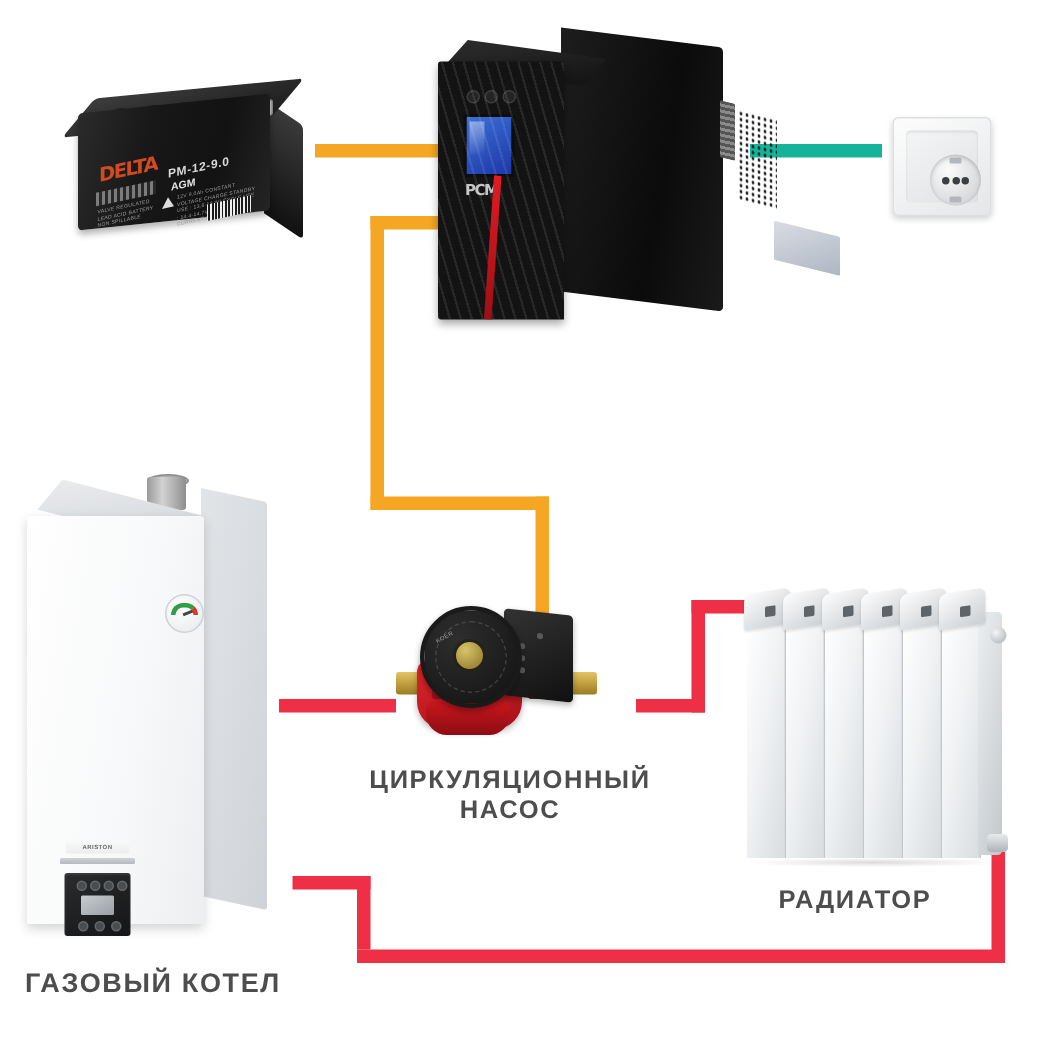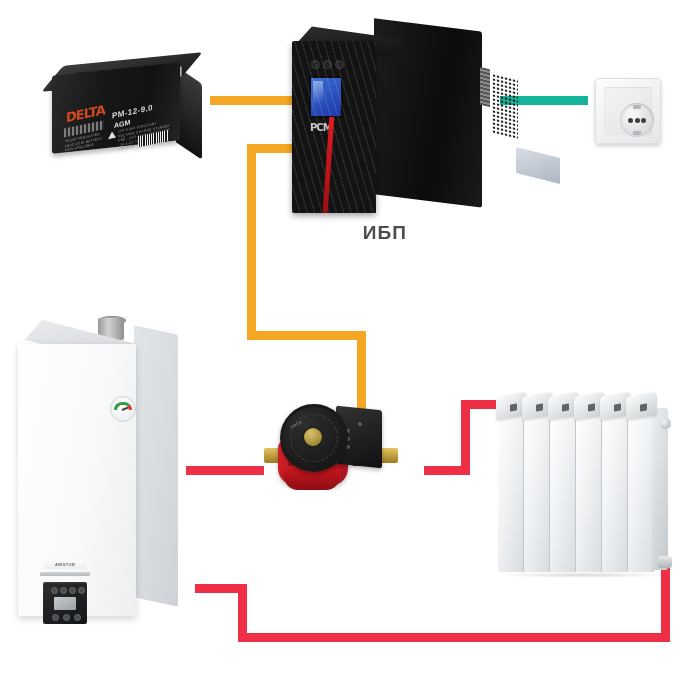--- a/index.html
+++ b/index.html
@@ -234,21 +234,20 @@
     <div class="ups-top"></div>
     <div class="ups-front">
       <div class="ups-btn" style="left:19px;top:19px;"></div>
       <div class="ups-btn" style="left:31px;top:19px;"></div>
       <div class="ups-btn" style="left:43px;top:19px;"></div>
       <div class="ups-lcd"></div>
       <div class="ups-logo">PCM</div>
     </div>
     <div class="ups-stripe"></div>
   </div>
-  <div class="lbl" style="left:310px;top:222px;width:150px;font-size:19px;">ИБП</div>
 
   <div id="socket">
     <div class="sock-plate"></div>
     <div class="sock-inner">
       <div class="sock-round">
         <div class="sock-hole" style="left:8px;"></div>
         <div class="sock-hole" style="left:21px;"></div>
         <div class="sock-hole" style="left:14.5px;"></div>
         <div class="sock-clip" style="top:2px;"></div>
         <div class="sock-clip" style="top:28px;"></div>
@@ -272,40 +271,43 @@
         <div class="bl-pbtn" style="left:17px;top:5px;"></div>
         <div class="bl-pbtn" style="left:26px;top:5px;"></div>
         <div class="bl-pbtn" style="left:35px;top:5px;"></div>
         <div class="bl-disp"></div>
         <div class="bl-pbtn" style="left:9px;top:32px;"></div>
         <div class="bl-pbtn" style="left:20px;top:32px;"></div>
         <div class="bl-pbtn" style="left:31px;top:32px;"></div>
       </div>
     </div>
   </div>
+  <div class="lbl" style="left:2px;top:645px;width:200px;font-size:18px;">ГАЗОВЫЙ КОТЕЛ</div>
 
   <div id="pump">
     <div class="pm-flangeL"></div>
     <div class="pm-flangeR"></div>
     <div class="pm-vol"></div>
     <div class="pm-vol2"></div>
     <div class="pm-nutL"></div>
     <div class="pm-nutR"></div>
     <div class="pm-motor">
       <div class="pm-mled" style="left:10px;top:22px;"></div>
       <div class="pm-mled" style="left:10px;top:30px;"></div>
       <div class="pm-mled" style="left:10px;top:38px;"></div>
       <div class="pm-mled" style="left:22px;top:14px;"></div>
     </div>
     <div class="pm-body">
       <div class="pm-bodytxt"></div>
     </div>
     <div class="pm-lbltxt">KOER</div>
     <div class="pm-hub"></div>
   </div>
+  <div class="lbl" style="left:230px;top:510px;width:220px;font-size:17px;">ЦИРКУЛЯЦИОННЫЙ
+НАСОС</div>
 
   <div id="radiator">
     <div class="rd-sec" style="left:6px;"></div>
     <div class="rd-sec" style="left:32px;"></div>
     <div class="rd-sec" style="left:58px;"></div>
     <div class="rd-sec" style="left:84px;"></div>
     <div class="rd-sec" style="left:110px;"></div>
     <div class="rd-sec" style="left:136px;"></div>
     <div class="rd-endR"></div>
     <div class="rd-cap" style="left:4px;"></div>
@@ -317,14 +319,15 @@
     <div class="rd-capdot" style="left:18px;"></div>
     <div class="rd-capdot" style="left:44px;"></div>
     <div class="rd-capdot" style="left:70px;"></div>
     <div class="rd-capdot" style="left:96px;"></div>
     <div class="rd-capdot" style="left:122px;"></div>
     <div class="rd-capdot" style="left:148px;"></div>
     <div class="rd-plugT"></div>
     <div class="rd-plugB"></div>
     <div class="rd-shadow"></div>
   </div>
+  <div class="lbl" style="left:490px;top:590px;width:160px;font-size:17px;">РАДИАТОР</div>
 
 </div>
 
 </body></html>

